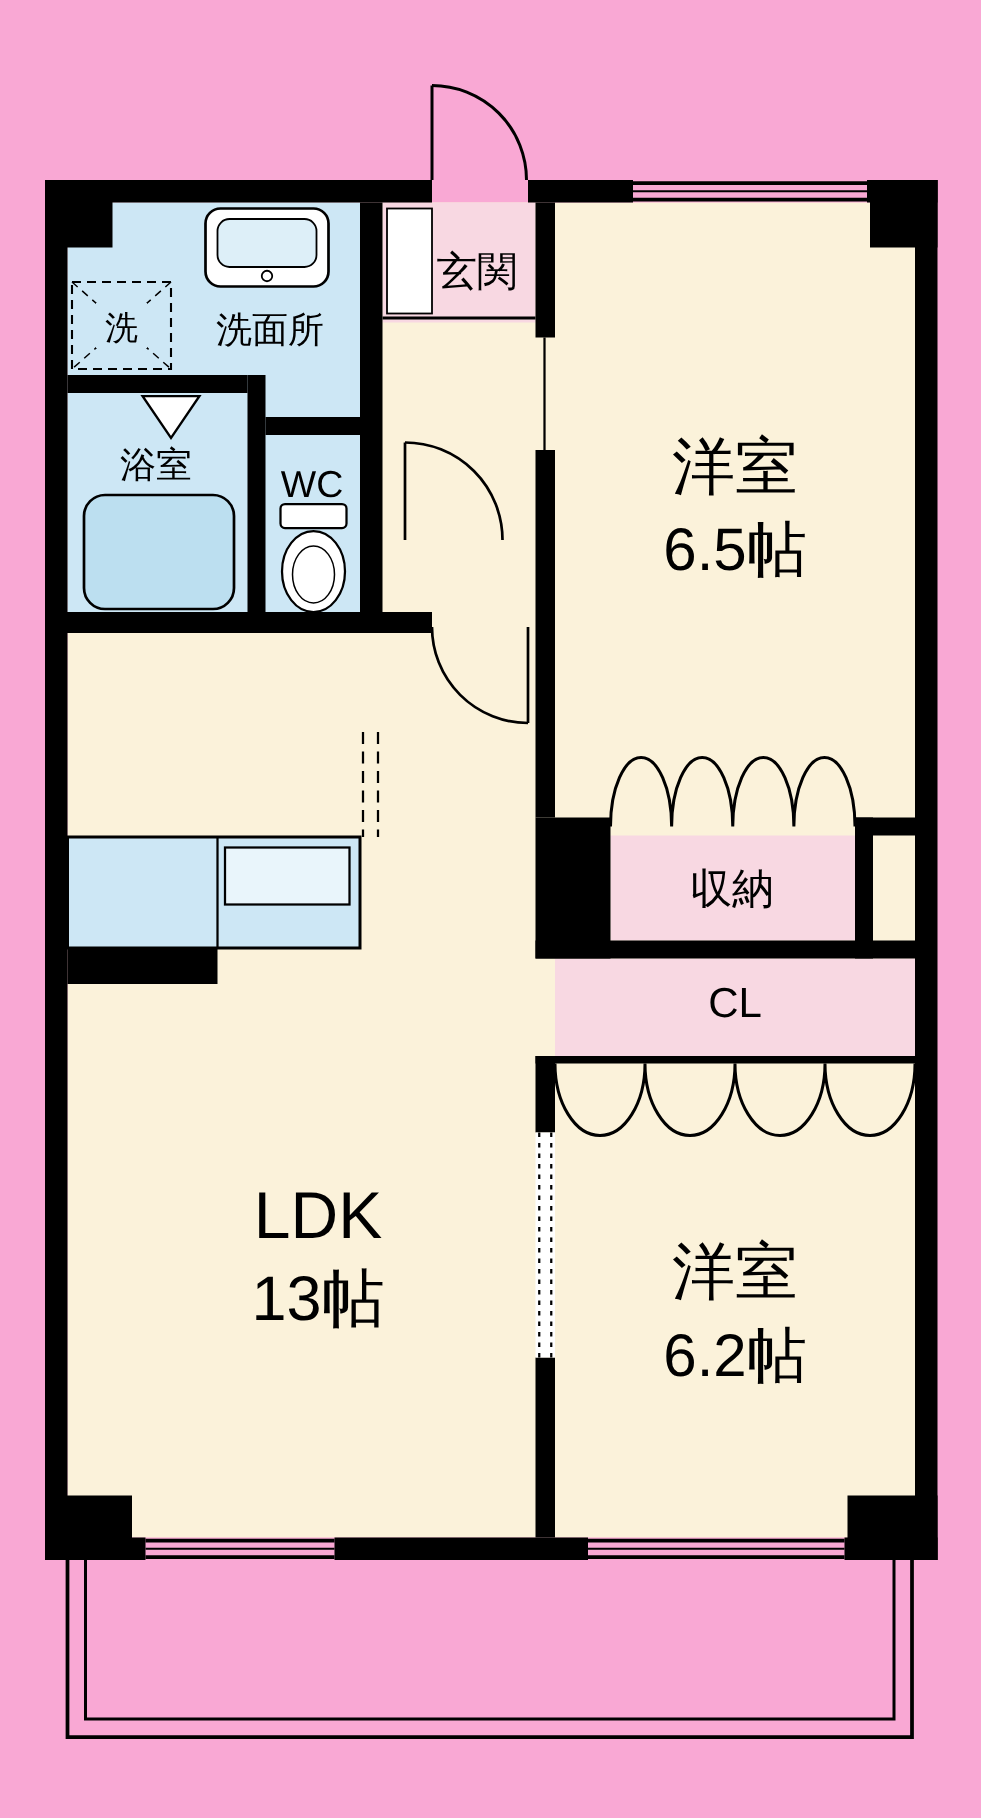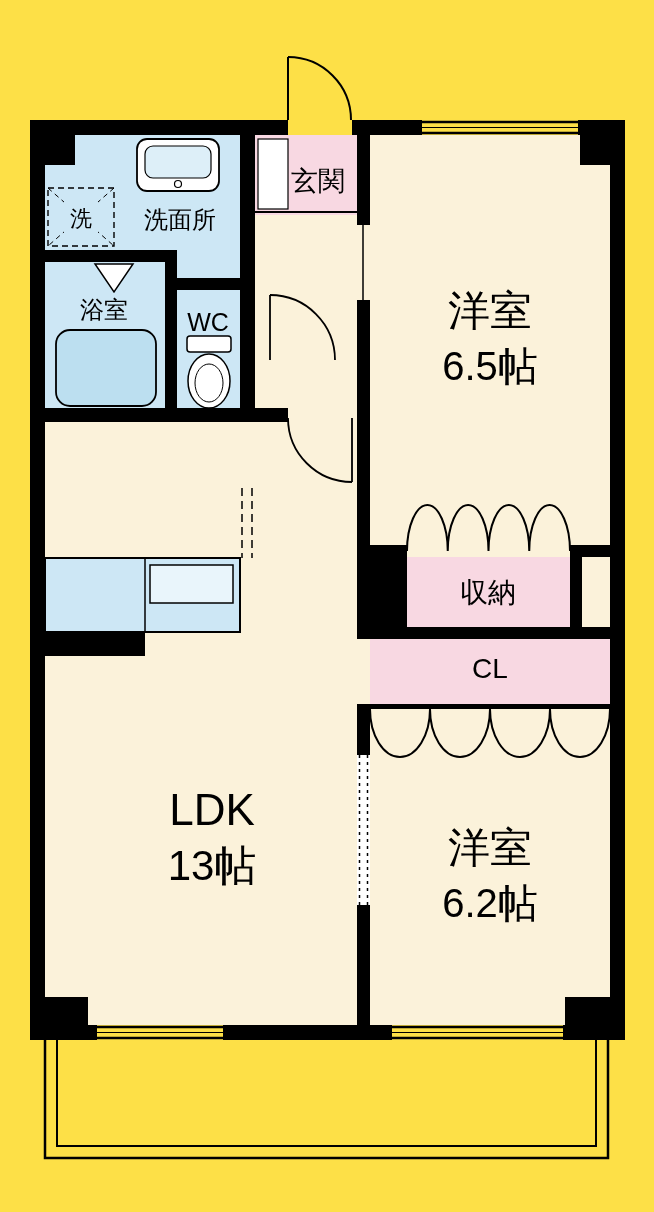--- a/index.html
+++ b/index.html
@@ -1,19 +1,19 @@
 <!DOCTYPE html>
 <html><head>
 <meta charset="utf-8">
 <style>
   html,body{margin:0;padding:0;background:#ffffff;}
   .stage{
     position:relative;
     width:654px;height:1212px;
-    background:#fde047;
+    background:#f9a8d4;
     font-family:"Liberation Sans","DejaVu Sans",sans-serif;
     overflow:hidden;
   }
   svg{display:block;}
   svg text{
     font-family:"Liberation Sans","DejaVu Sans",sans-serif;
     fill:#000000;
   }
 </style>
 </head>

